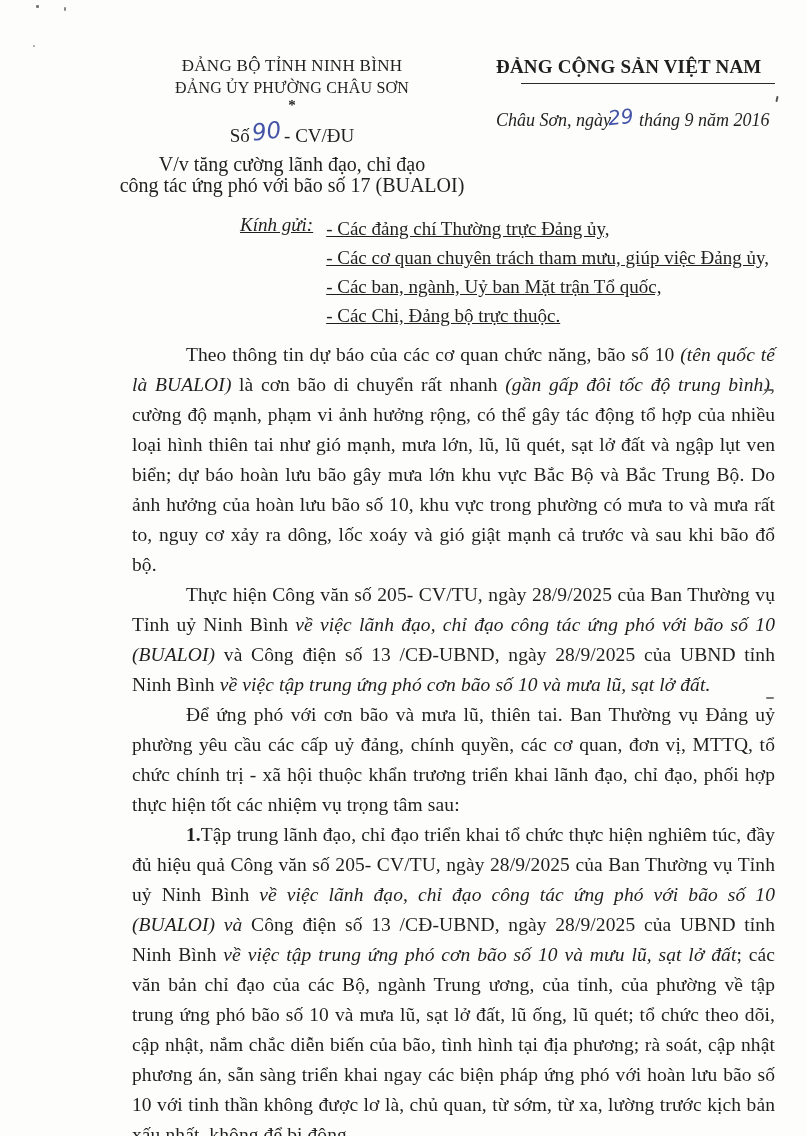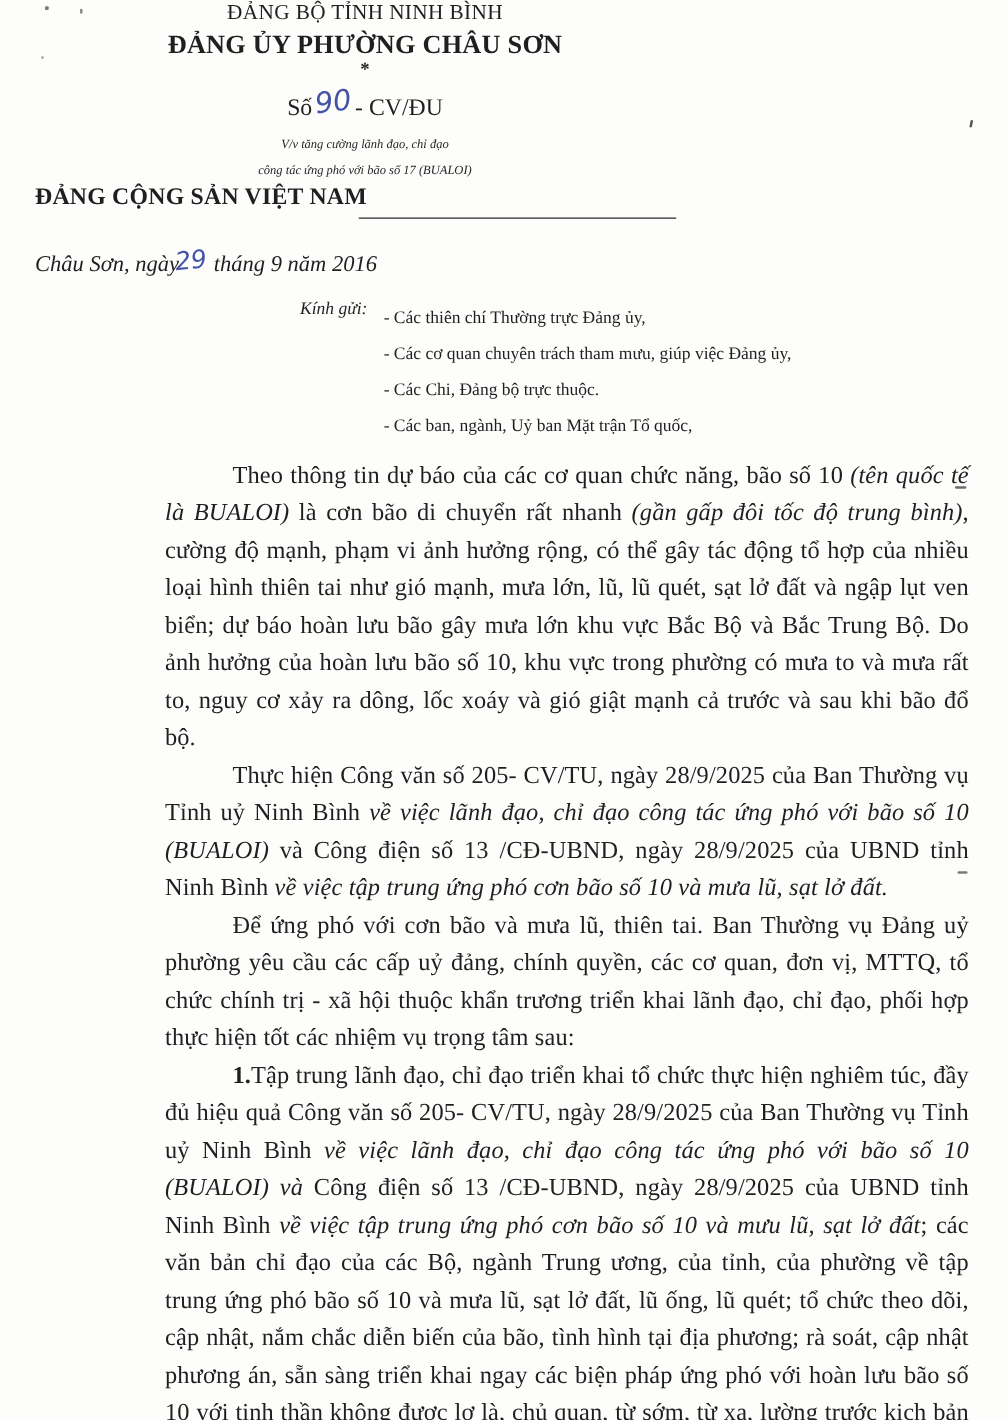--- a/index.html
+++ b/index.html
@@ -4,39 +4,39 @@
 <style>
   html,body{margin:0;padding:0;}
   body{
     width:806px;height:1136px;overflow:hidden;position:relative;
     background:#fdfdfc;color:#1f1f1f;
     font-family:"Liberation Serif","DejaVu Serif",serif;
   }
   .page{position:absolute;inset:0;}
 
   
-  .header{display:flex;flex-direction:column;}
+  .header{display:flex;padding-top:56px;}
   .h-left{width:352px;margin-left:116px;text-align:center;flex:0 0 auto;}
   .h-right{flex:1;padding:0 6px 0 28px;}
   .org-parent{font-size:17px;letter-spacing:.3px;}
-  .org-name{font-size:21px;font-weight:bold;letter-spacing:.2px;margin-top:3px;}
+  .org-name{font-size:16px;font-weight:normal;letter-spacing:.2px;margin-top:3px;}
   .star{font-size:15px;font-weight:bold;line-height:15px;margin-top:1px;}
   .doc-num{font-size:19px;margin-top:8px;white-space:nowrap;}
-  .subject{font-style:italic;font-size:10px;line-height:21px;margin-top:7px;}
+  .subject{font-size:20px;line-height:21px;margin-top:7px;}
   .party{font-size:19px;font-weight:bold;letter-spacing:.2px;display:inline-block;}
   .party-underline{width:254px;border-top:1.6px solid #2a2a2a;margin:5px auto 0;}
   .date-line{font-style:italic;font-size:18px;margin-top:23px;white-space:nowrap;}
 
   
   .hw{font-family:"DejaVu Sans",sans-serif;font-style:italic;color:#4353a6;font-weight:500;}
   .hw-num{display:inline-block;font-size:23px;transform:rotate(-7deg);margin:0 3px 0 2px;position:relative;top:-3px;}
   .hw-day{display:inline-block;font-size:20px;transform:rotate(-6deg);margin:0 1px 0 -3px;position:relative;top:-2px;}
 
   
-  .recipients{display:flex;margin:18px 0 0 240px;font-size:14px;}
+  .recipients{display:flex;margin:18px 0 0 240px;font-size:19px;text-decoration:underline;}
   .salutation{font-style:italic;white-space:nowrap;margin-right:13px;}
   .recipient-list{white-space:nowrap;}
   .recipient-list div{line-height:29px;}
 
   
   .body{margin:10px 31px 0 132px;text-align:justify;font-size:19.5px;line-height:30px;letter-spacing:.1px;}
   .body p{margin:0;text-indent:54px;}
   .r-n{font-style:normal;}
   .r-i{font-style:italic;}
   .r-b{font-weight:bold;}
@@ -73,24 +73,24 @@
       <div class="party-underline"></div>
       <div class="date-line">
         <span>Châu Sơn, ngày</span><span class="hw hw-day">29</span> <span>tháng 9 năm 2016</span>
       </div>
     </div>
   </div>
 
   <div class="recipients">
     <div class="salutation">Kính gửi:</div>
     <div class="recipient-list">
-        <div>- Các thiên chí Thường trực Đảng ủy,</div>
+        <div>- Các đảng chí Thường trực Đảng ủy,</div>
         <div>- Các cơ quan chuyên trách tham mưu, giúp việc Đảng ủy,</div>
+        <div>- Các ban, ngành, Uỷ ban Mặt trận Tổ quốc,</div>
         <div>- Các Chi, Đảng bộ trực thuộc.</div>
-        <div>- Các ban, ngành, Uỷ ban Mặt trận Tổ quốc,</div>
       </div>
   </div>
 
   <div class="body">
       <p><span class="r-n">Theo thông tin dự báo của các cơ quan chức năng, bão số 10 </span><span class="r-i">(tên quốc tế là BUALOI)</span><span class="r-n"> là cơn bão di chuyển rất nhanh </span><span class="r-i">(gần gấp đôi tốc độ trung bình)</span><span class="r-n">, cường độ mạnh, phạm vi ảnh hưởng rộng, có thể gây tác động tổ hợp của nhiều loại hình thiên tai như gió mạnh, mưa lớn, lũ, lũ quét, sạt lở đất và ngập lụt ven biển; dự báo hoàn lưu bão gây mưa lớn khu vực Bắc Bộ và Bắc Trung Bộ. Do ảnh hưởng của hoàn lưu bão số 10, khu vực trong phường có mưa to và mưa rất to, nguy cơ xảy ra dông, lốc xoáy và gió giật mạnh cả trước và sau khi bão đổ bộ.</span></p>
       <p><span class="r-n">Thực hiện Công văn số 205- CV/TU, ngày 28/9/2025 của Ban Thường vụ Tỉnh uỷ Ninh Bình </span><span class="r-i">về việc lãnh đạo, chỉ đạo công tác ứng phó với bão số 10 (BUALOI)</span><span class="r-n"> và Công điện số 13 /CĐ-UBND, ngày 28/9/2025 của UBND tỉnh Ninh Bình </span><span class="r-i">về việc tập trung ứng phó cơn bão số 10 và mưa lũ, sạt lở đất.</span></p>
       <p><span class="r-n">Để ứng phó với cơn bão và mưa lũ, thiên tai. Ban Thường vụ Đảng uỷ phường yêu cầu các cấp uỷ đảng, chính quyền, các cơ quan, đơn vị, MTTQ, tổ chức chính trị - xã hội thuộc khẩn trương triển khai lãnh đạo, chỉ đạo, phối hợp thực hiện tốt các nhiệm vụ trọng tâm sau:</span></p>
       <p><span class="r-b">1.</span><span class="r-n">Tập trung lãnh đạo, chỉ đạo triển khai tổ chức thực hiện nghiêm túc, đầy đủ hiệu quả Công văn số 205- CV/TU, ngày 28/9/2025 của Ban Thường vụ Tỉnh uỷ Ninh Bình </span><span class="r-i">về việc lãnh đạo, chỉ đạo công tác ứng phó với bão số 10 (BUALOI) và </span><span class="r-n">Công điện số 13 /CĐ-UBND, ngày 28/9/2025 của UBND tỉnh Ninh Bình </span><span class="r-i">về việc tập trung ứng phó cơn bão số 10 và mưu lũ, sạt lở đất</span><span class="r-n">; các văn bản chỉ đạo của các Bộ, ngành Trung ương, của tỉnh, của phường về tập trung ứng phó bão số 10 và mưa lũ, sạt lở đất, lũ ống, lũ quét; tổ chức theo dõi, cập nhật, nắm chắc diễn biến của bão, tình hình tại địa phương; rà soát, cập nhật phương án, sẵn sàng triển khai ngay các biện pháp ứng phó với hoàn lưu bão số 10 với tinh thần không được lơ là, chủ quan, từ sớm, từ xa, lường trước kịch bản xấu nhất, không để bị động,</span></p>
     </div>
 

